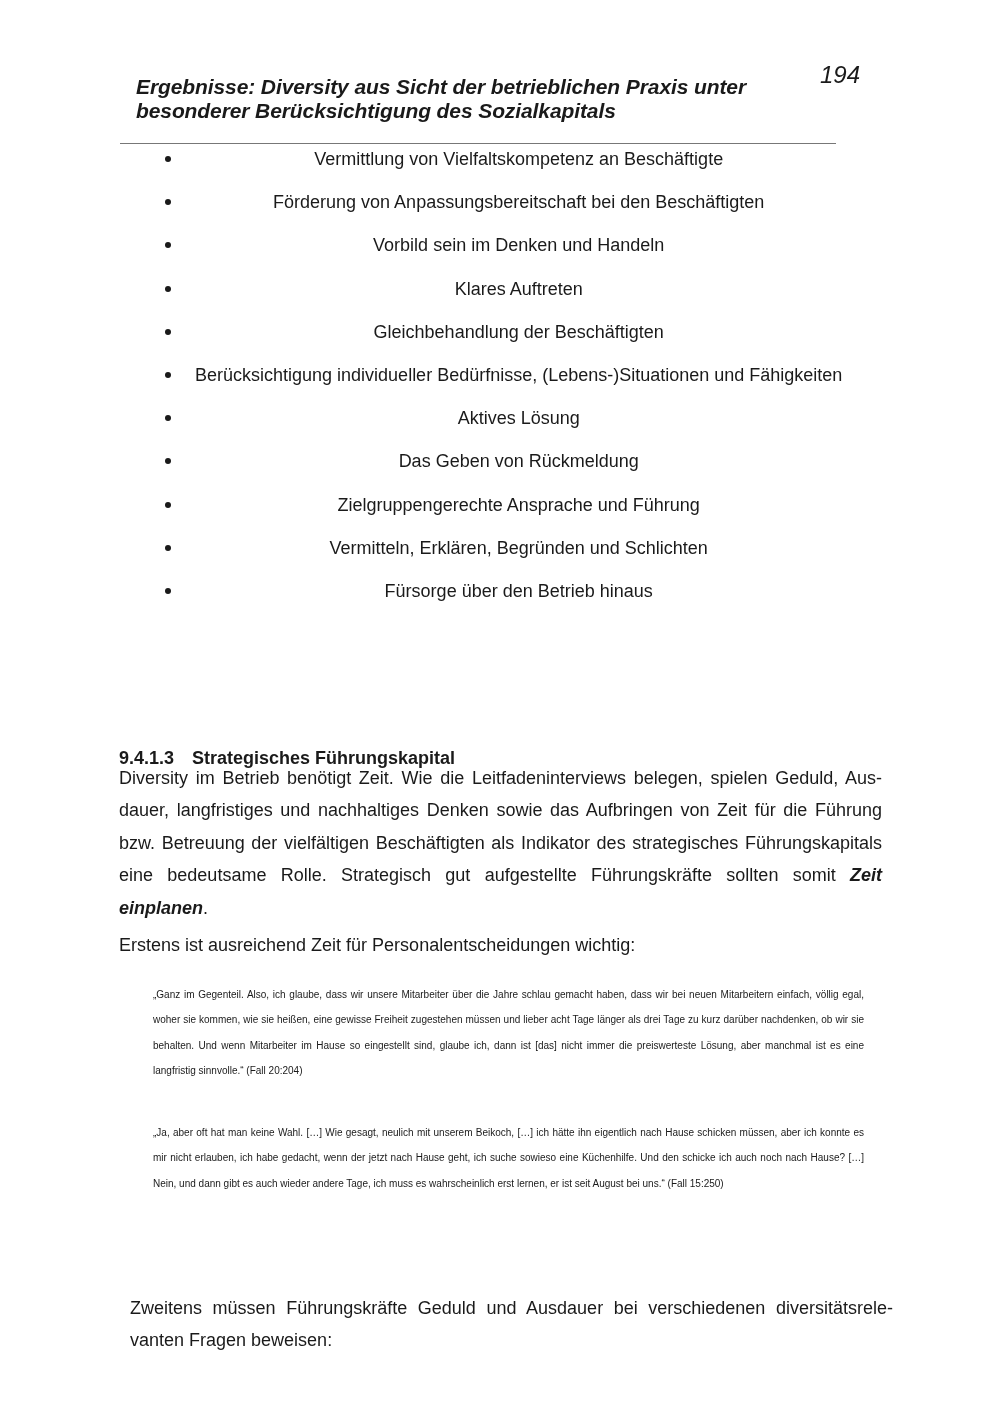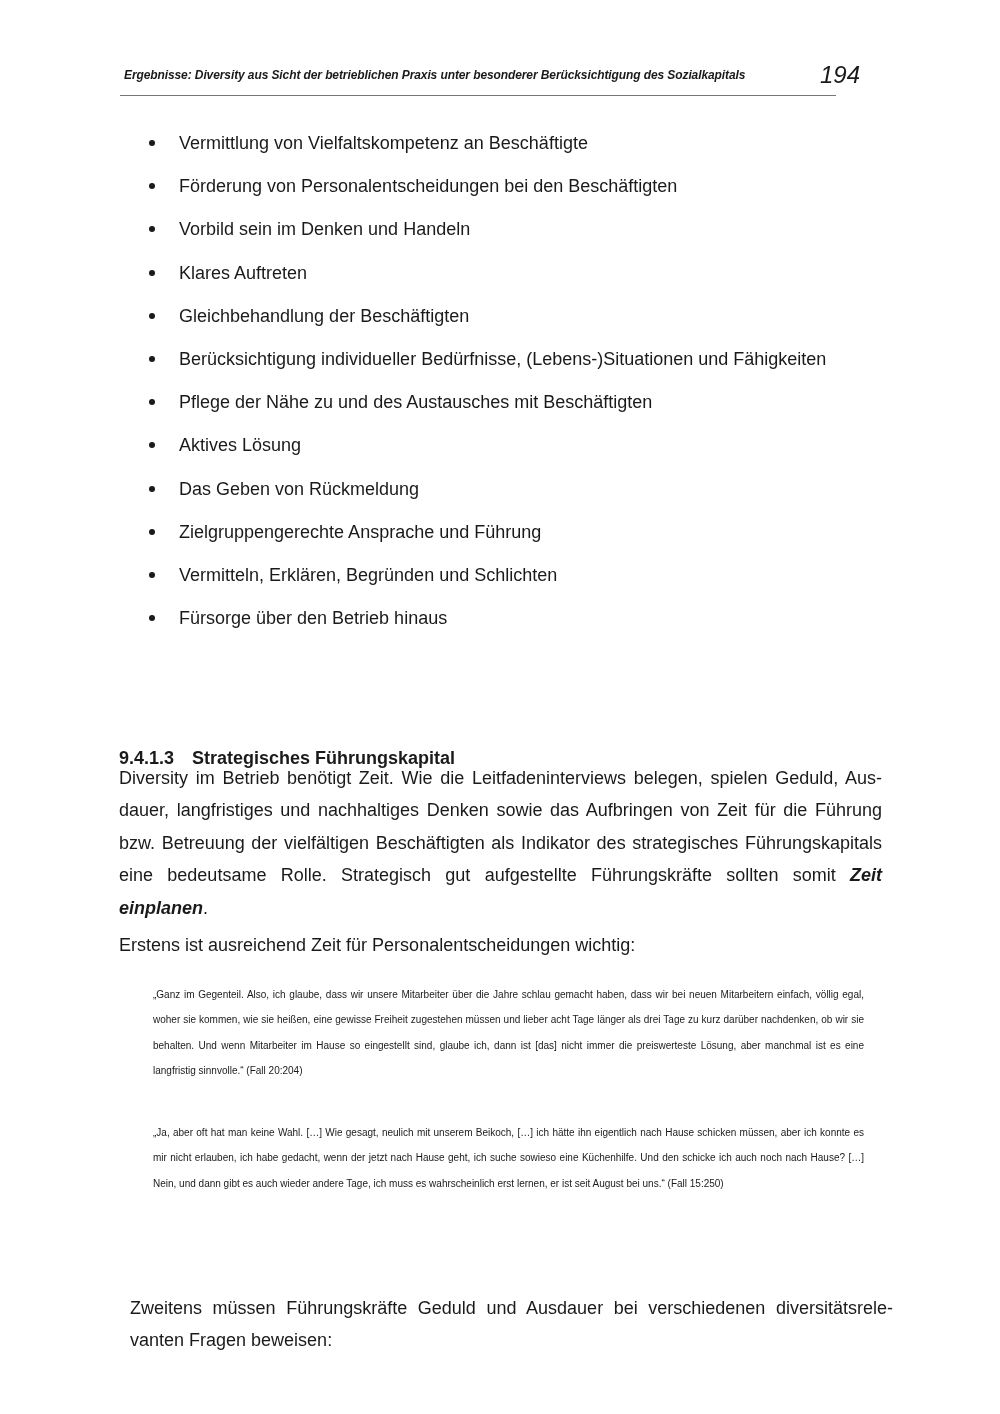--- a/index.html
+++ b/index.html
@@ -5,29 +5,29 @@
   html, body { margin: 0; padding: 0; background: #ffffff; }
   body {
     width: 1000px; height: 1414px; position: relative; overflow: hidden;
     font-family: "Liberation Sans", sans-serif; color: #1a1a1a;
   }
   .header {
     position: absolute; left: 120px; top: 59px; width: 716px;
     border-bottom: 1px solid #777; padding-bottom: 4px;
   }
   .header-title {
-    font-weight: bold; font-style: italic; font-size: 12px; line-height: 24px;
-    letter-spacing: -0.1px; margin: 4px; width: 680px;
+    font-weight: bold; font-style: italic; font-size: 21px; line-height: 24px;
+    letter-spacing: -0.1px; margin: 16px; width: 680px;
   }
   .page-number {
     position: absolute; left: 820px; top: 61px;
     font-weight: normal; font-style: italic; font-size: 24px;
   }
   .bullets {
-    position: absolute; left: 146px; top: 129px; margin: 0; padding: 0; list-style: none;
+    position: absolute; left: 146px; top: 129px; margin: 16px; padding: 0; list-style: none; text-align: center;
   }
   .bullets li {
     position: relative; height: 43.2px; line-height: 28px; font-size: 18px;
     padding-left: 33px; white-space: nowrap;
   }
   .bullet-dot {
     position: absolute; left: 3px; top: 11px; width: 6px; height: 6px;
     background: #1a1a1a; border-radius: 50%;
   }
   .section-heading {
@@ -53,26 +53,25 @@
 </head>
 <body>
 
 <div class="header">
   <p class="header-title">Ergebnisse: Diversity aus Sicht der betrieblichen Praxis unter besonderer Berücksichtigung des Sozialkapitals</p>
 </div>
 <div class="page-number">194</div>
 
 <ul class="bullets">
   <li><span class="bullet-dot"></span><span>Vermittlung von Vielfaltskompetenz an Beschäftigte</span></li>
-  <li><span class="bullet-dot"></span><span>Förderung von Personalentscheidungen bei den Beschäftigten</span></li>
+  <li><span class="bullet-dot"></span><span>Förderung von Anpassungsbereitschaft bei den Beschäftigten</span></li>
   <li><span class="bullet-dot"></span><span>Vorbild sein im Denken und Handeln</span></li>
   <li><span class="bullet-dot"></span><span>Klares Auftreten</span></li>
   <li><span class="bullet-dot"></span><span>Gleichbehandlung der Beschäftigten</span></li>
   <li><span class="bullet-dot"></span><span>Berücksichtigung individueller Bedürfnisse, (Lebens-)Situationen und Fähigkeiten</span></li>
-  <li><span class="bullet-dot"></span><span>Pflege der Nähe zu und des Austausches mit Beschäftigten</span></li>
   <li><span class="bullet-dot"></span><span>Aktives Lösung</span></li>
   <li><span class="bullet-dot"></span><span>Das Geben von Rückmeldung</span></li>
   <li><span class="bullet-dot"></span><span>Zielgruppengerechte Ansprache und Führung</span></li>
   <li><span class="bullet-dot"></span><span>Vermitteln, Erklären, Begründen und Schlichten</span></li>
   <li><span class="bullet-dot"></span><span>Fürsorge über den Betrieb hinaus</span></li>
 </ul>
 
 <h3 class="section-heading">
   <span class="section-number">9.4.1.3</span><span>Strategisches Führungskapital</span>
 </h3>

